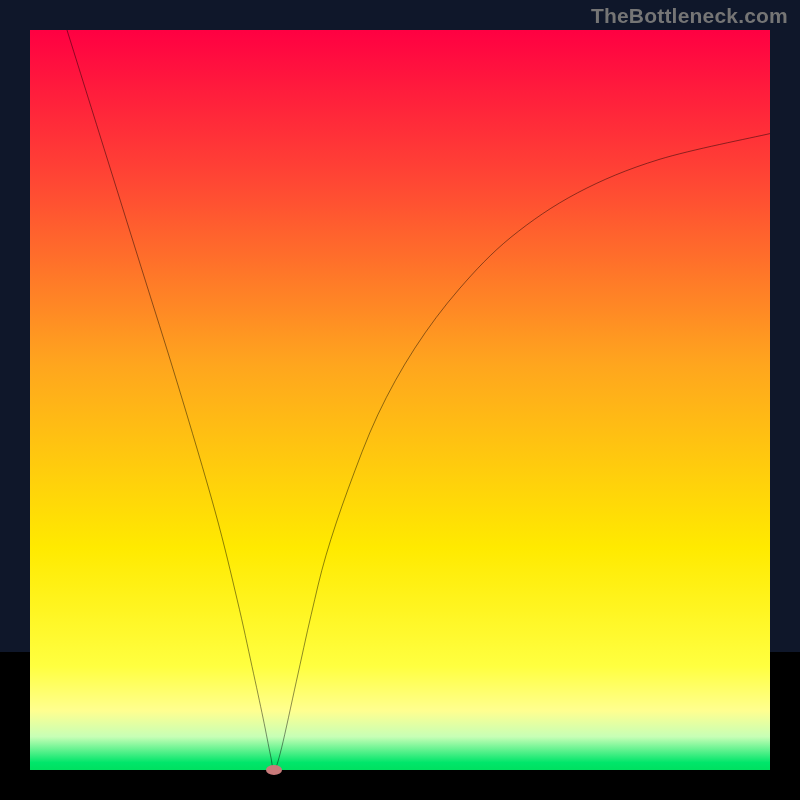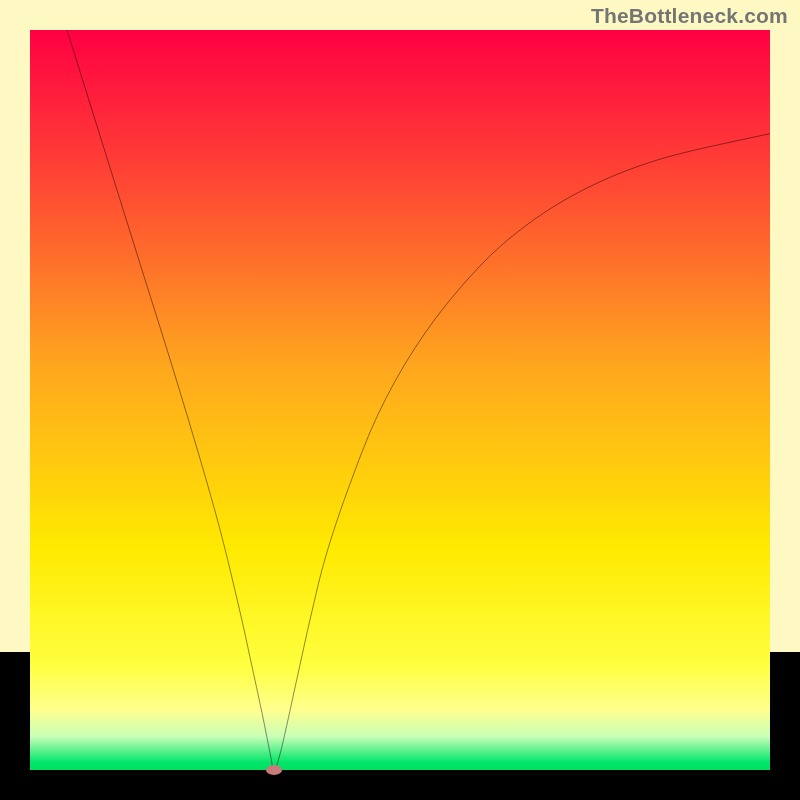--- a/index.html
+++ b/index.html
@@ -8,21 +8,21 @@
     width: 800px;
     height: 800px;
     background: #000;
     overflow: hidden;
     font-family: Arial, Helvetica, sans-serif;
   }
   .frame {
     position: relative;
     width: 800px;
     height: 652px;
-    background: #fef9c3;
+    background: #0f172a;
   }
   .plot-area {
     position: absolute;
     left: 30px;
     top: 30px;
     width: 740px;
     height: 740px;
     
   }
   .gradient {

